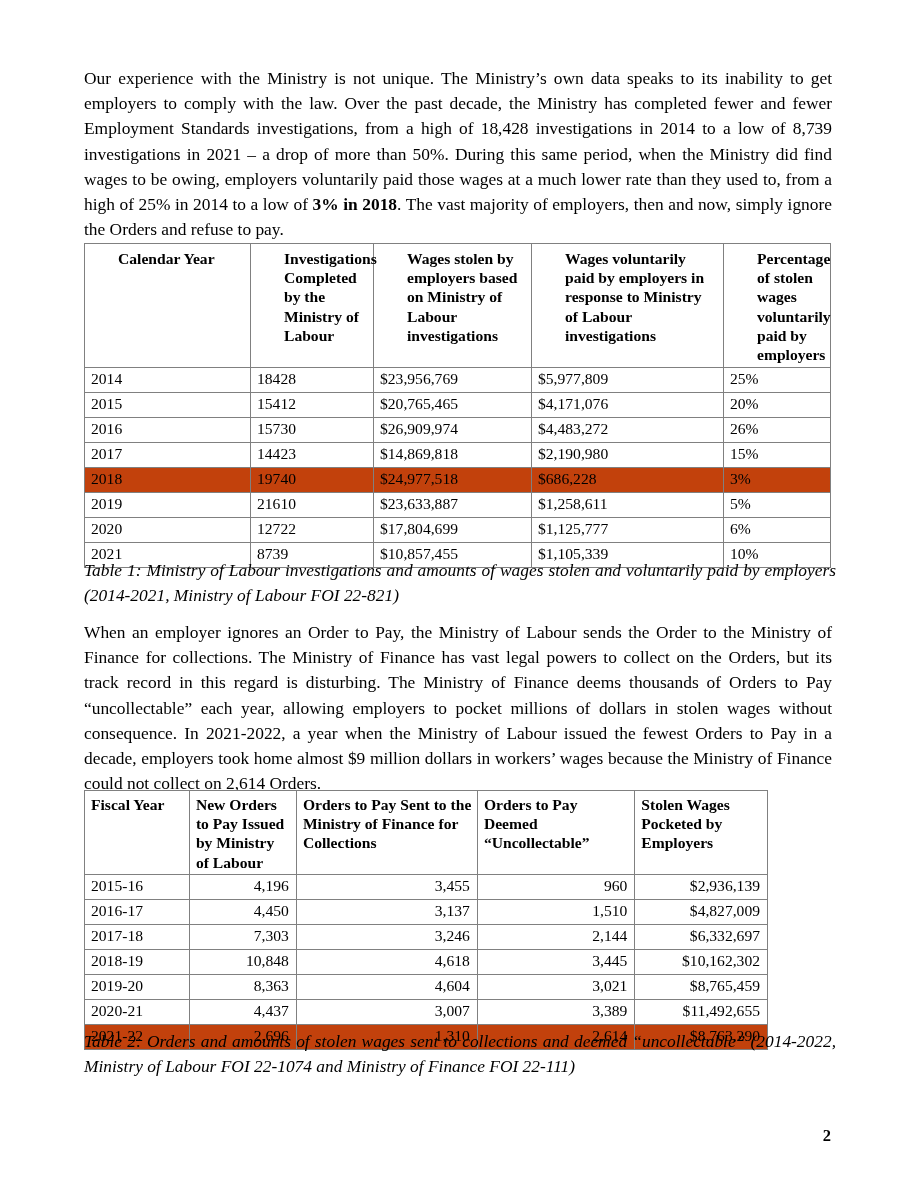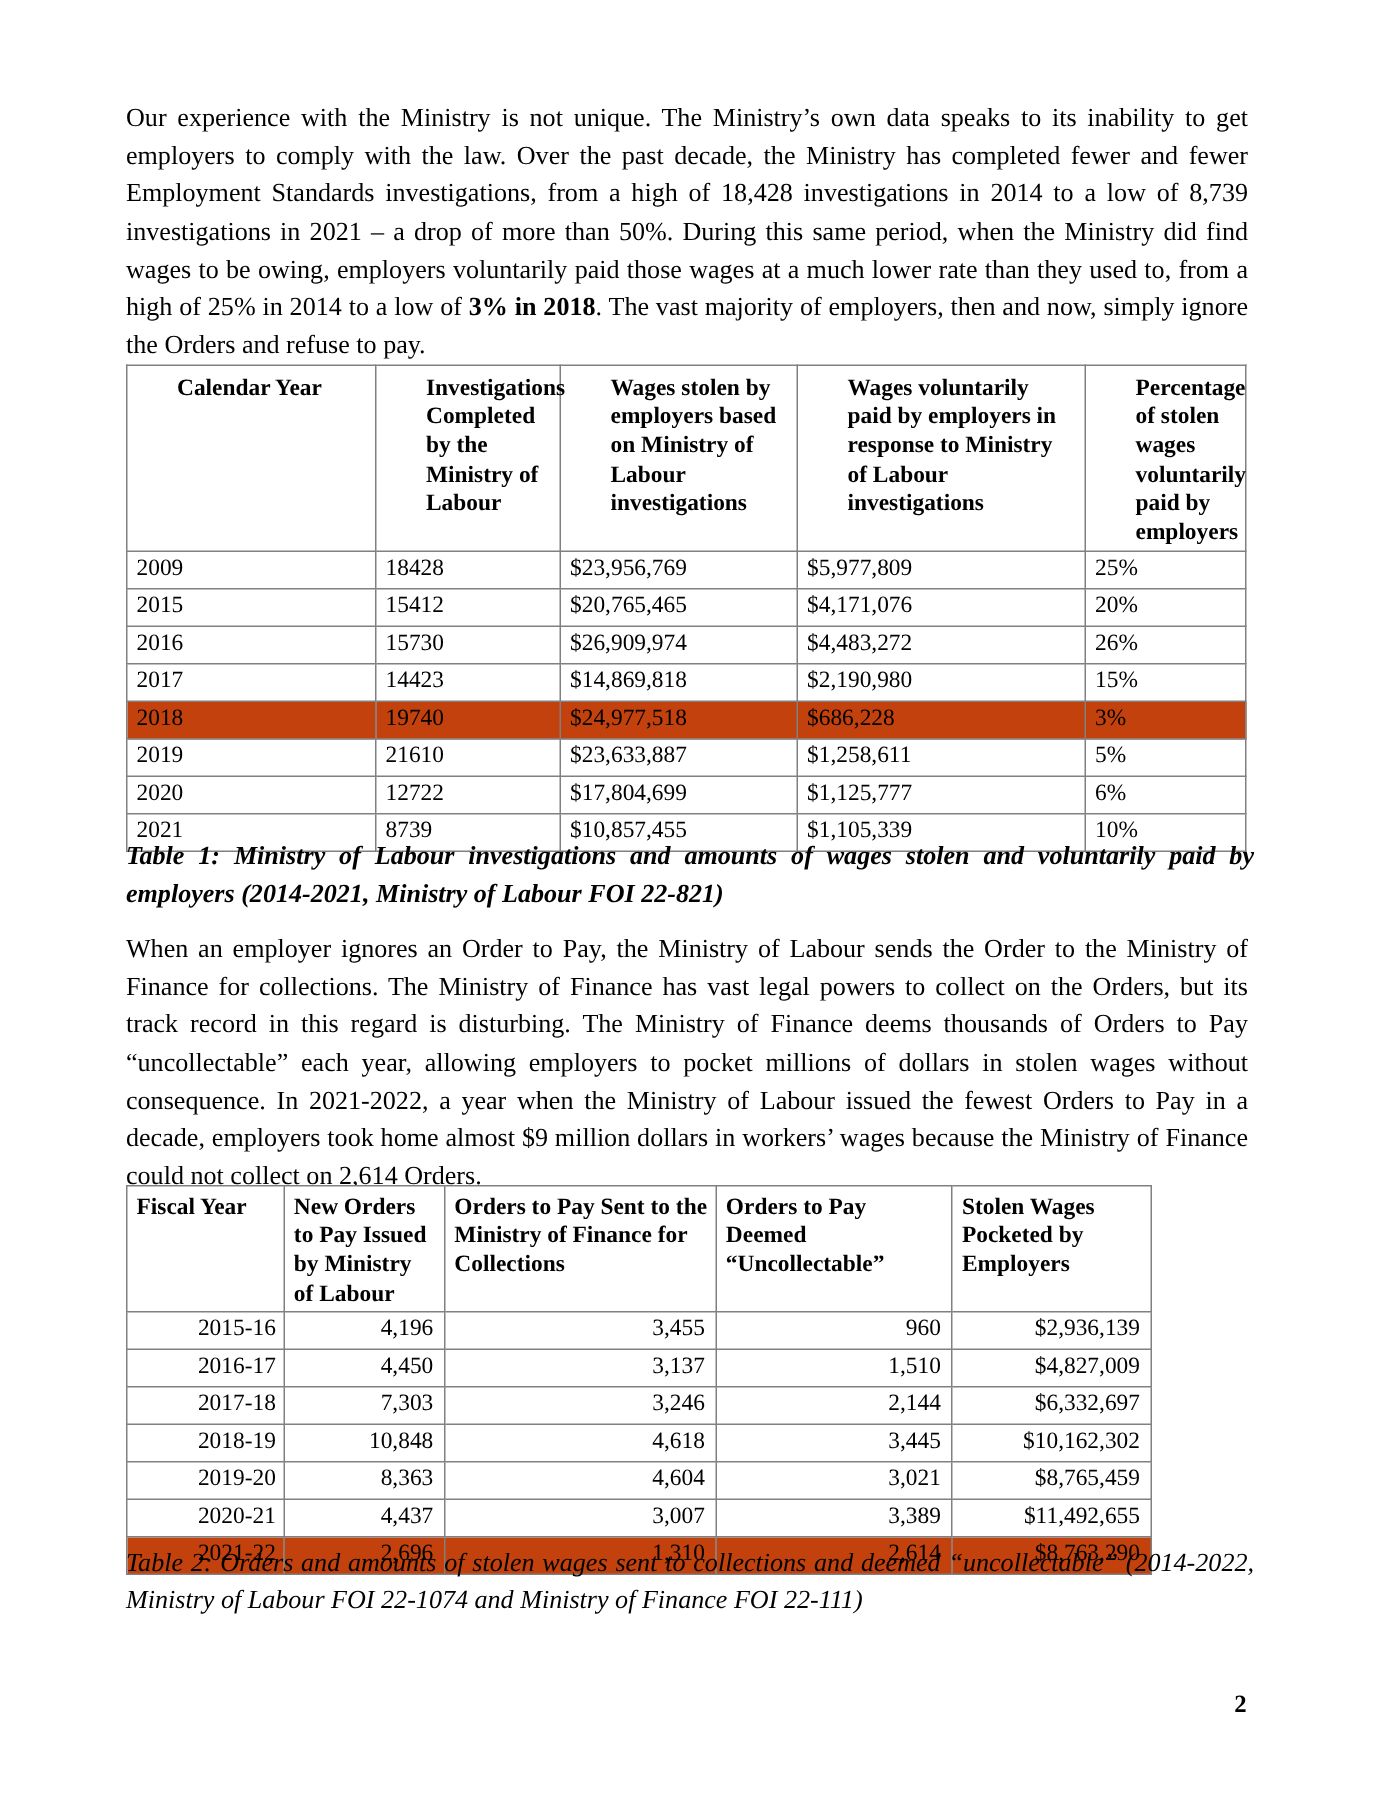--- a/index.html
+++ b/index.html
@@ -77,21 +77,21 @@
   
   .table2-wrap {
     position: absolute;
     left: 84px;
     top: 774px;
     width: 684px;
     margin-top: 16px;
   }
   table.table2 { width: 684px; }
   table.table2 thead th { height: 78px; padding-top: 4px; }
-  table.table2 tbody td { height: 21px; padding-top: 2px; padding-bottom: 1px; text-align: right; }
+  table.table2 tbody td { height: 21px; padding-top: 2px; padding-bottom: 1px; }
   table.table2 tbody td.num { text-align: right; padding-right: 7px; }
   .t2-c0 { width: 102px; }
   .t2-c1 { width: 104px; }
   .t2-c2 { width: 176px; }
   .t2-c3 { width: 153px; }
   .t2-c4 { width: 129px; }
 
   tr.highlight td { background: #c2410c; }
 
   .caption {
@@ -99,21 +99,20 @@
     font-size: 17.4px;
     line-height: 24.5px;
     margin: 0;
     text-align: justify;
   }
   .caption1-wrap {
     position: absolute;
     left: 84px;
     top: 558px;
     width: 752px;
-    font-weight: bold;
   }
   .caption2-wrap {
     position: absolute;
     left: 84px;
     top: 1029px;
     width: 752px;
   }
   .para2-wrap {
     position: absolute;
     left: 84px;
@@ -152,21 +151,21 @@
         <tr>
           <th>Calendar Year</th>
           <th>Investigations Completed by the Ministry of Labour</th>
           <th>Wages stolen by employers based on Ministry of Labour investigations</th>
           <th>Wages voluntarily paid by employers in response to Ministry of Labour investigations</th>
           <th>Percentage of stolen wages voluntarily paid by employers</th>
         </tr>
       </thead>
       <tbody>
         <tr>
-          <td>2009</td>
+          <td>2014</td>
           <td>18428</td>
           <td>$23,956,769</td>
           <td>$5,977,809</td>
           <td>25%</td>
         </tr>
         <tr>
           <td>2015</td>
           <td>15412</td>
           <td>$20,765,465</td>
           <td>$4,171,076</td>

